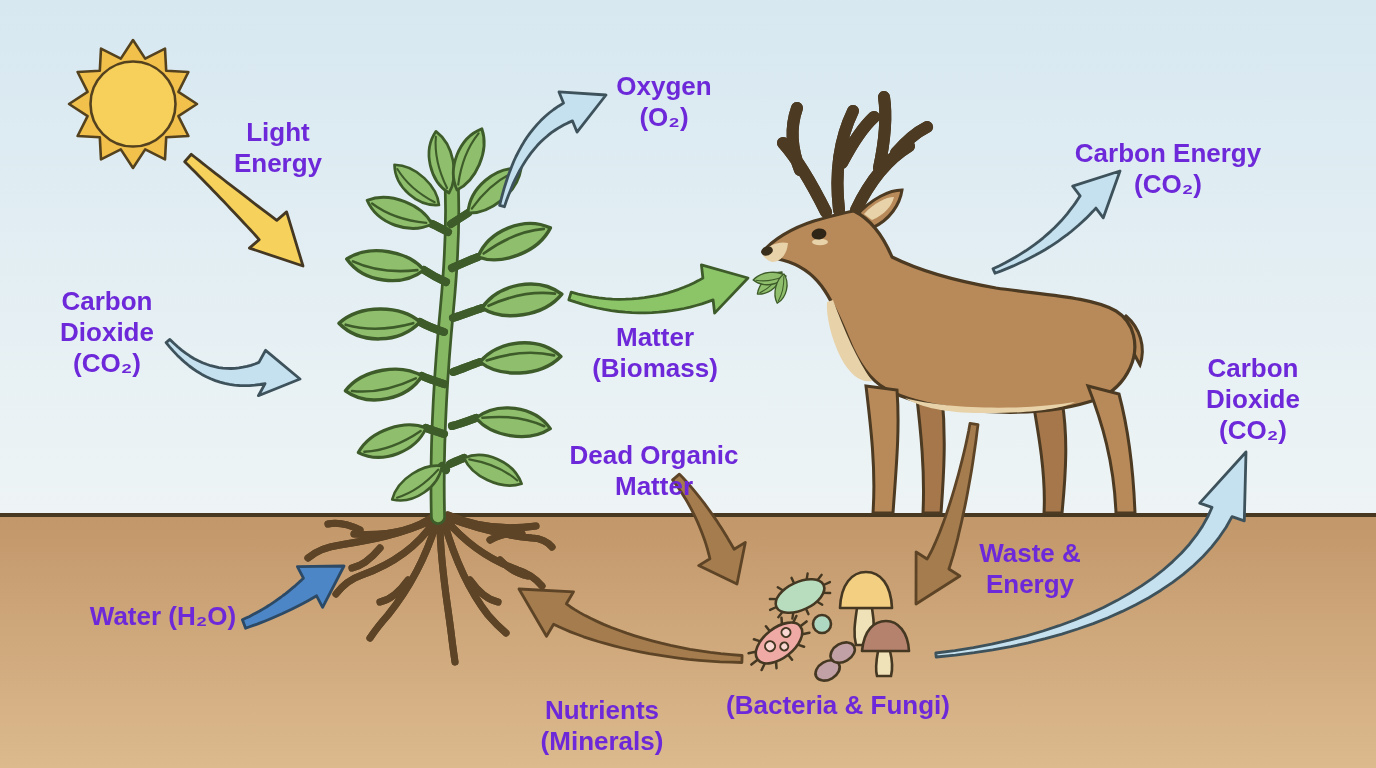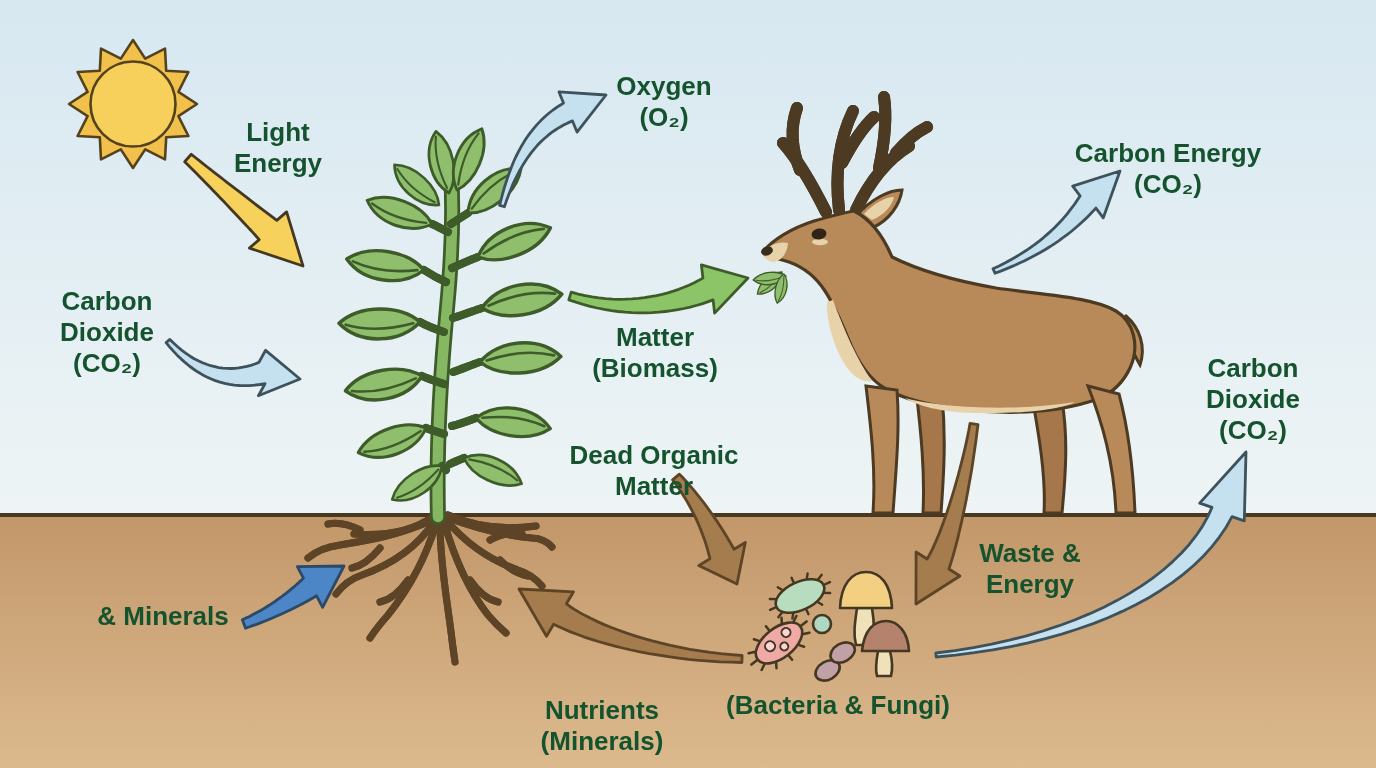--- a/index.html
+++ b/index.html
@@ -5,21 +5,21 @@
   html,body{margin:0;padding:0;}
   body{
     width:1376px;height:768px;position:relative;overflow:hidden;
     font-family:"Liberation Sans","DejaVu Sans",sans-serif;
     background:#e9f2f5;
   }
   #scene{position:absolute;left:0;top:0;}
   .label{
     position:absolute;transform:translateX(-50%);
     text-align:center;font-weight:700;font-size:26px;line-height:31px;
-    color:#14532d;white-space:nowrap;letter-spacing:0;
+    color:#6d28d9;white-space:nowrap;letter-spacing:0;
   }
 </style>
 </head>
 <body>
 
 <svg id="scene" width="1376" height="768" viewBox="0 0 1376 768">
   <defs>
     <linearGradient id="skyGrad" x1="0" y1="0" x2="0" y2="1">
       <stop offset="0" stop-color="#d7e8f1"></stop>
       <stop offset="1" stop-color="#eef4f5"></stop>
@@ -202,21 +202,21 @@
 </div>
 <div class="label" style="left:654px;top:440px">
   <div>Dead Organic</div>
   <div>Matter</div>
 </div>
 <div class="label" style="left:1030px;top:538px">
   <div>Waste &amp;</div>
   <div>Energy</div>
 </div>
 <div class="label" style="left:163px;top:601px">
-  <div>&amp; Minerals</div>
+  <div>Water (H₂O)</div>
 </div>
 <div class="label" style="left:602px;top:695px">
   <div>Nutrients</div>
   <div>(Minerals)</div>
 </div>
 <div class="label" style="left:838px;top:690px">
   <div>(Bacteria &amp; Fungi)</div>
 </div>
 <div class="label" style="left:1253px;top:353px">
   <div>Carbon</div>

